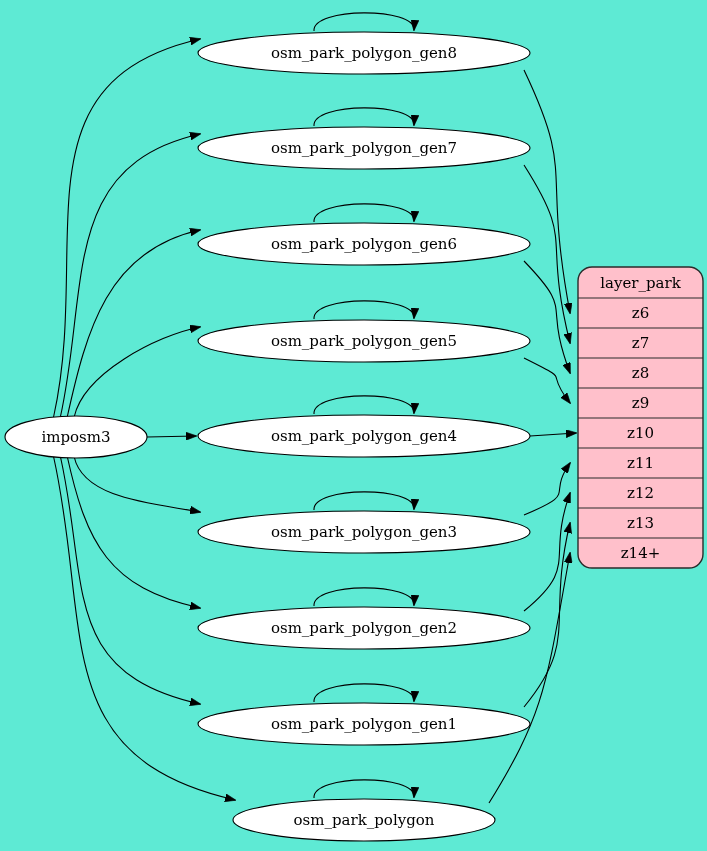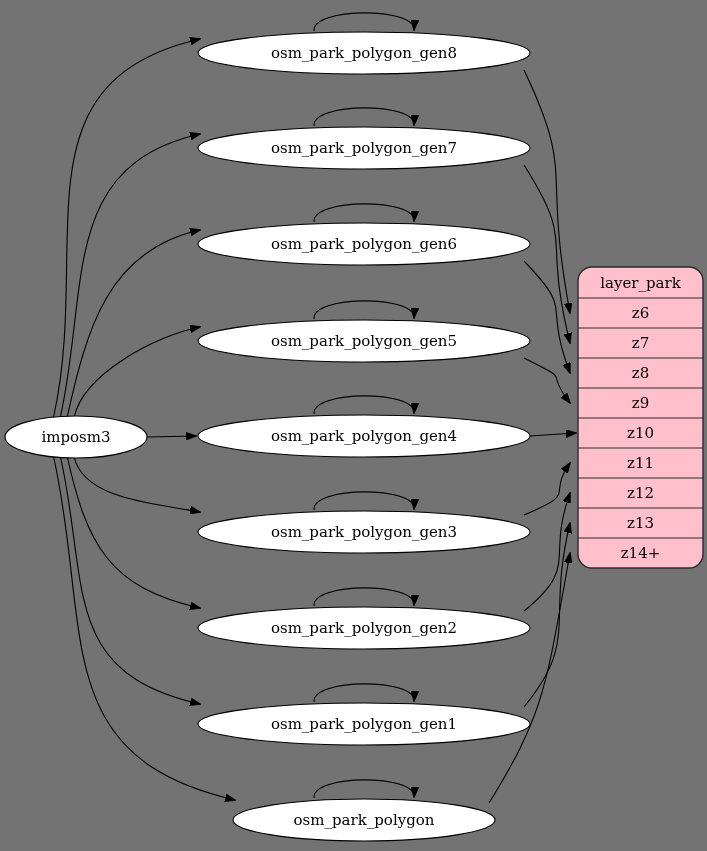--- a/index.html
+++ b/index.html
@@ -1,16 +1,16 @@
 <!DOCTYPE html>
 <html><head>
 <meta charset="utf-8">
 <style>
   html,body{margin:0;padding:0;background:#ffffff;}
-  #stage{position:relative;width:707px;height:851px;background:#737373;
+  #stage{position:relative;width:707px;height:851px;background:#5eead4;
          font-family:"DejaVu Serif","Liberation Serif",serif;overflow:hidden;}
   #graph-svg{position:absolute;left:0;top:0;width:707px;height:851px;}
   .node-label{font-family:"DejaVu Serif","Liberation Serif",serif;font-size:15px;fill:#000000;
               text-anchor:middle;dominant-baseline:middle;}
   .tbl-label{font-family:"DejaVu Serif","Liberation Serif",serif;font-size:15px;fill:#000000;
              text-anchor:middle;dominant-baseline:middle;}
   .ellipse-shape{fill:#ffffff;stroke:#000000;stroke-width:1.1;}
   .edge-path{fill:none;stroke:#000000;stroke-width:1.1;}
   .arrow-head{fill:#000000;stroke:#000000;stroke-width:0.6;}
   .tbl-cell{stroke:#2b2b2b;stroke-width:1.2;}

